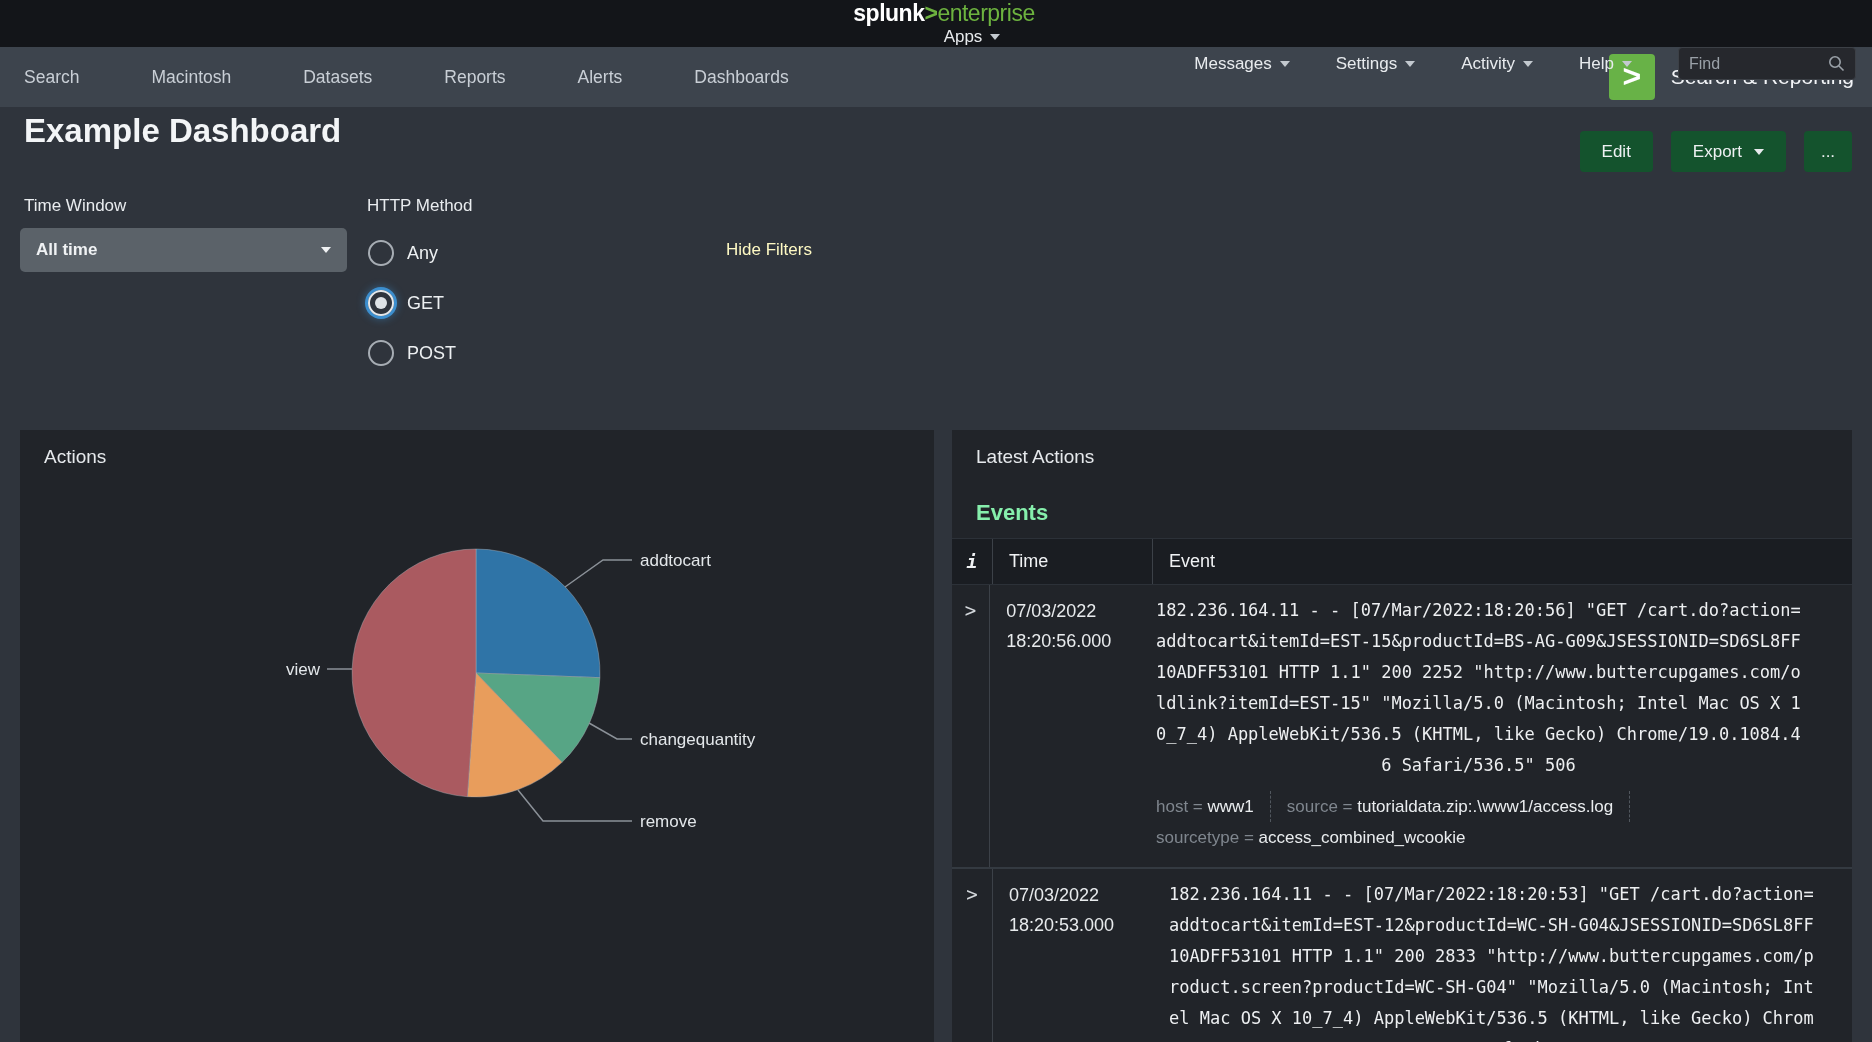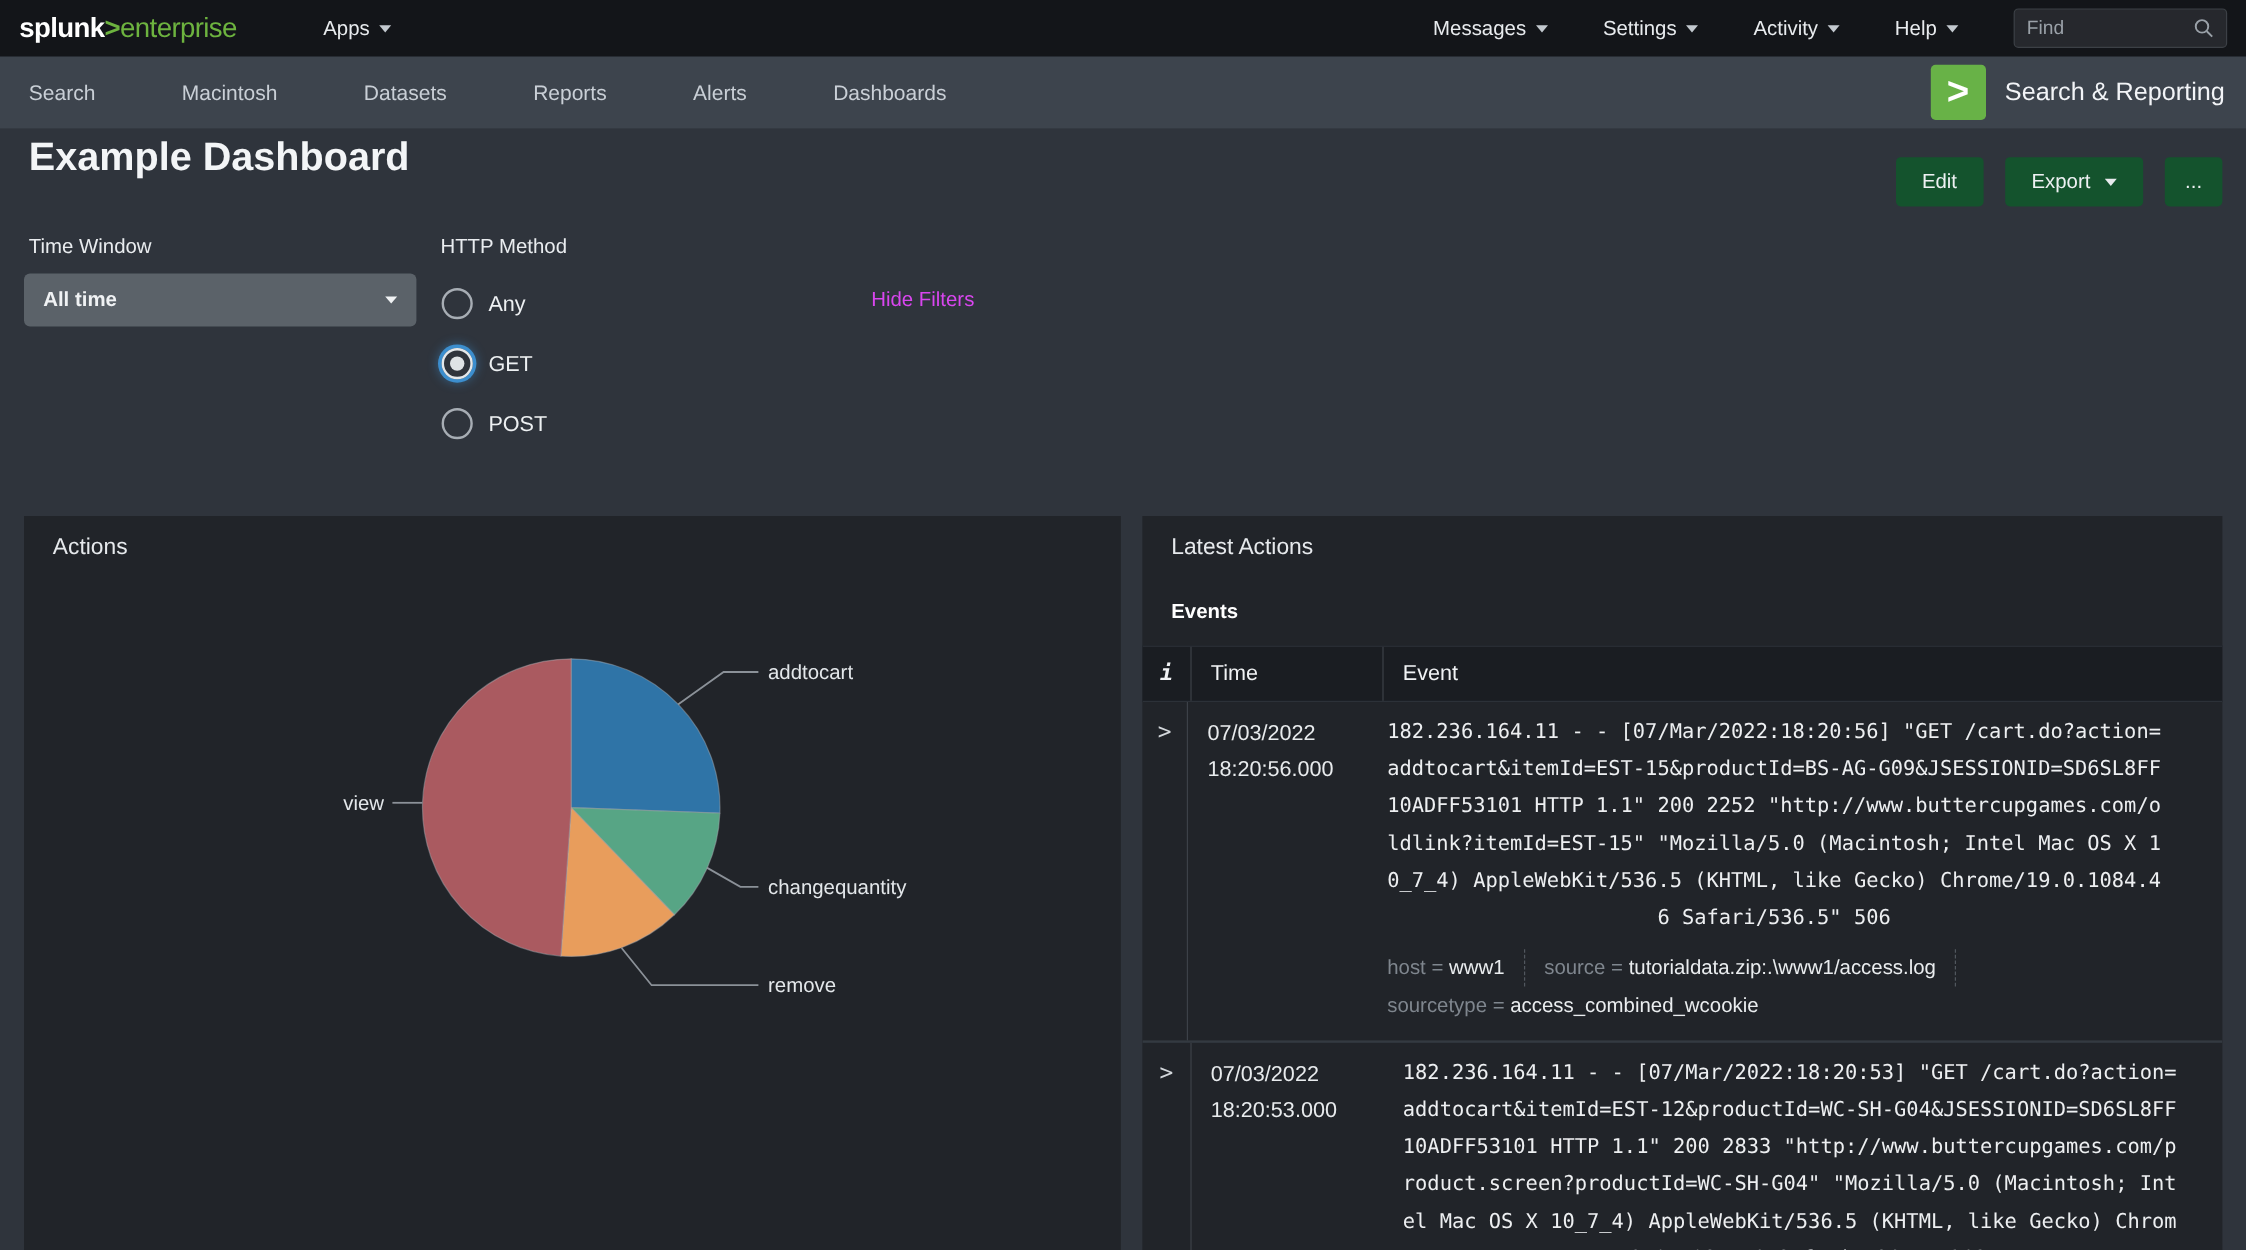--- a/index.html
+++ b/index.html
@@ -5,21 +5,21 @@
   * { box-sizing: border-box; margin: 0; padding: 0; }
   html,body { width:1872px; height:1042px; overflow:hidden; }
   body {
     background:#2f343c;
     font-family:"Liberation Sans", sans-serif;
     color:#e9ecef;
     position:relative;
   }
   
   .topbar { position:absolute; left:0; top:0; width:1872px; height:47px;
-            background:#131519; display:flex; align-items:center; z-index:5; }
+            background:#131519; display:flex; align-items:center; z-index:5;flex-direction:column; }
   .logo { margin-left:16px; font-size:23px; font-weight:bold; color:#ffffff; letter-spacing:-0.5px; white-space:nowrap; }
   .logo .lg-gt, .logo .lg-prod { color:#6db33f; }
   .logo .lg-prod { font-weight:normal; }
   .top-apps { margin-left:72px; display:flex; align-items:center; gap:8px;
               font-size:17px; color:#e8ebee; cursor:pointer; }
   .caret { width:0; height:0; border-left:5px solid transparent; border-right:5px solid transparent;
            border-top:6px solid #c3c9cf; display:inline-block; }
   .top-right { margin-left:auto; display:flex; align-items:center; gap:46px; margin-right:16px; }
   .top-menu { display:flex; align-items:center; gap:8px; font-size:17px; color:#e8ebee; cursor:pointer; }
   .findbox { width:178px; height:33px; background:#26282d; border:1px solid #3c4046; border-radius:4px;
@@ -55,30 +55,30 @@
   .dropdown .caret { margin-left:auto; border-top-color:#f0f2f4; }
   .radios { position:absolute; left:368px; top:240px; }
   .radio-row { display:flex; align-items:center; gap:13px; height:26px; margin-bottom:24px; cursor:pointer; }
   .radio-circle { width:26px; height:26px; border-radius:50%; border:2px solid #a7adb4;
                   display:flex; align-items:center; justify-content:center; flex:none; }
   .radio-dot { display:none; }
   .radio-row.selected .radio-circle { border-color:#e4e8eb;
      box-shadow:0 0 0 3px rgba(62,154,224,0.85), 0 0 9px 3px rgba(62,154,224,0.45); }
   .radio-row.selected .radio-dot { display:block; width:12px; height:12px; border-radius:50%; background:#dfe3e6; }
   .radio-label { font-size:18px; color:#edf0f2; }
-  .hide-filters { position:absolute; left:726px; top:240px; font-size:17px; color:#d946ef; cursor:pointer; }
+  .hide-filters { position:absolute; left:726px; top:240px; font-size:17px; color:#fef9c3; cursor:pointer; }
   
   .panel { position:absolute; top:430px; height:612px; background:#212429; overflow:hidden; }
   #panel-actions { left:20px;  width:914px; }
   #panel-latest  { left:952px; width:900px; }
   .panel-title { position:absolute; left:24px; top:16px; font-size:19px; color:#e6e9ec; }
   #pie-svg { position:absolute; left:0; top:0; }
   .callout-line { fill:none; stroke:#8b9198; stroke-width:1.5; }
   .pie-label { fill:#e3e7ea; font-size:17px; font-family:"Liberation Sans",sans-serif; }
-  .events-subtitle { position:absolute; left:24px; top:70px; font-size:17px; font-weight:bold; color:#ffffff; }
+  .events-subtitle { position:absolute; left:24px; top:70px; font-size:22px; font-weight:bold; color:#86efac; }
   
   .events-table { position:absolute; left:0; top:108px; width:900px; }
   .thead { display:flex; height:47px; background:#1a1d22;
            border-top:1px solid #2c3138; border-bottom:1px solid #2c3138;
            font-size:18px; color:#f0f2f4; }
   .hc { display:flex; align-items:center; }
   .hc-i { width:41px; justify-content:center; border-right:1px solid #3c4148;
           font-family:"DejaVu Sans Mono","Liberation Mono",monospace; font-style:italic; font-weight:bold; }
   .hc-time { width:160px; padding-left:16px; border-right:1px solid #3c4148; }
   .hc-event { flex:1; padding-left:16px; }

